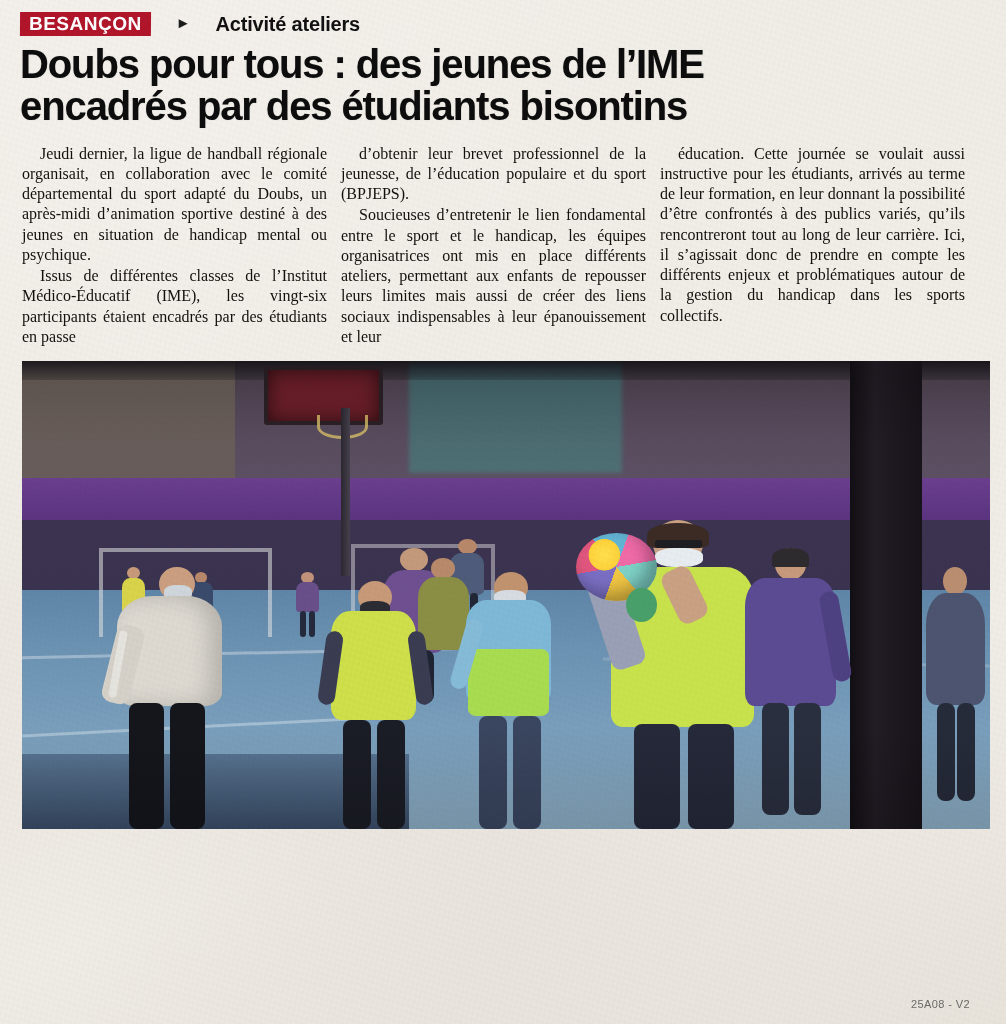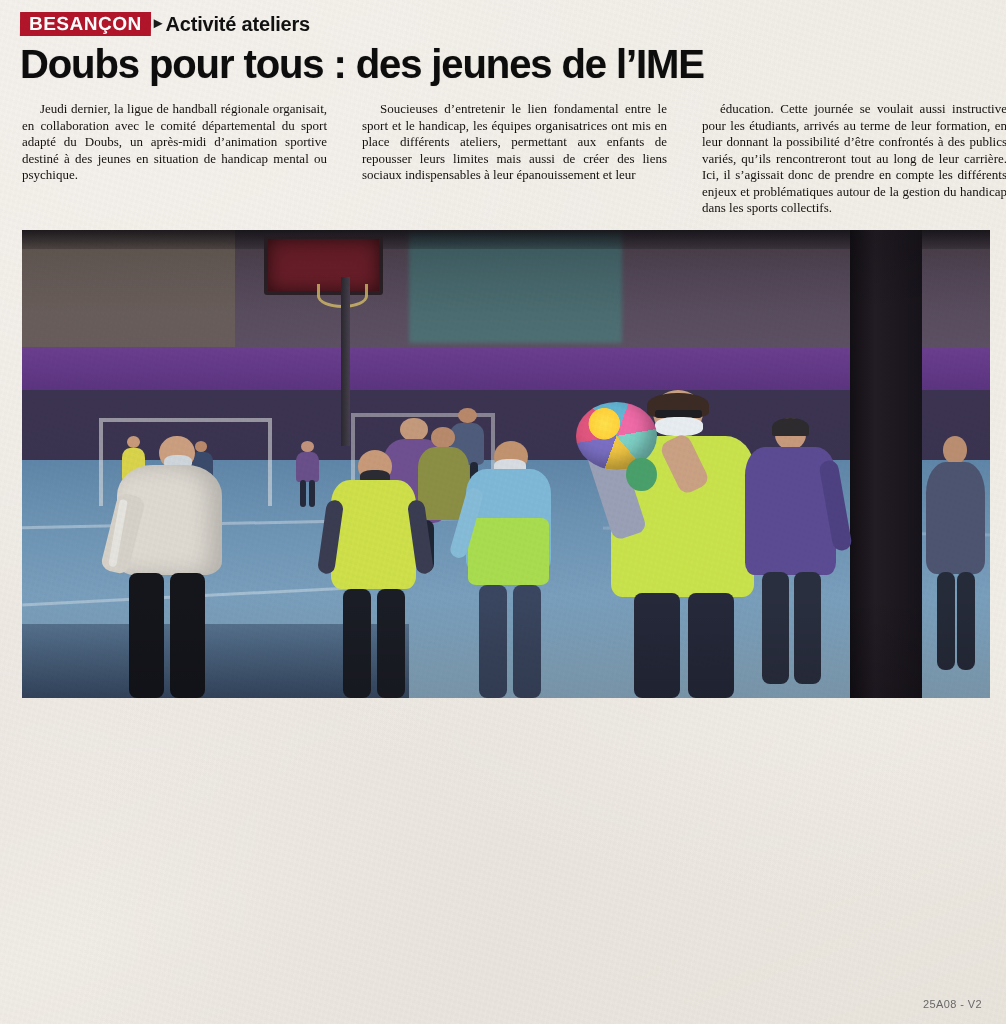--- a/index.html
+++ b/index.html
@@ -36,21 +36,21 @@
       repeating-linear-gradient(103deg, rgba(255,255,255,0.035) 0px, rgba(255,255,255,0.035) 2px, rgba(0,0,0,0.012) 2px, rgba(0,0,0,0.012) 5px),
       repeating-linear-gradient(17deg, rgba(255,255,255,0.03) 0px, rgba(255,255,255,0.03) 3px, rgba(0,0,0,0.01) 3px, rgba(0,0,0,0.01) 6px);
     opacity: .55;
     mix-blend-mode: multiply;
   }
 
   
   .kicker-row {
     display: flex;
     align-items: center;
-    gap: 0;
+    gap: 25px;
     margin: 2px 0 2px 4px;
   }
   .kicker-city {
     background: #b2152a;
     color: #fff;
     font-family: "Liberation Sans", sans-serif;
     font-weight: bold;
     font-size: 19px;
     letter-spacing: 0.5px;
     padding: 2px 9px 3px 9px;
@@ -81,23 +81,23 @@
     letter-spacing: -1.1px;
     margin: 7px 0 0 4px;
     max-width: 900px;
     text-shadow: 0 0 1px rgba(0,0,0,0.25);
   }
   .headline .l2 { display: block; }
 
   
   .columns {
     display: flex;
-    gap: 35px;
+    gap: 14px;
     margin: 16px 4px 0 6px;
-    font-size: 13px;
+    font-size: 16px;
     line-height: 1.265;
     color: #14100e;
     text-align: justify;
     -webkit-hyphens: auto;
     hyphens: auto;
   }
   .col {
     width: 305px;
     flex: 0 0 305px;
   }
@@ -217,48 +217,51 @@
     color: #111;
     letter-spacing: -0.2px;
   }
   .caption .credit {
     font-weight: normal;
     font-size: 15.5px;
     color: #2a2a2a;
   }
   .footer-code {
     position: absolute;
-    right: 24px;
+    right: 36px;
     bottom: 14px;
     font-family: "Liberation Sans", sans-serif;
     font-size: 11px;
     color: #6a6a6a;
     letter-spacing: .4px;
   }
 </style>
 </head>
 <body>
 
 <div class="page">
 
   <div class="kicker-row">
     <span class="kicker-city">BESANÇON</span>
     <span class="kicker-arrow">►</span>
     <span class="kicker-section">Activité ateliers</span>
   </div>
 
   <h1 class="headline">
     <span class="l1">Doubs pour tous : des jeunes de l’IME</span>
+    <span class="l2">encadrés par des étudiants bisontins</span>
   </h1>
 
   <div class="columns">
     <div class="col">
       <p class="first">Jeudi dernier, la ligue de handball régionale organisait, en collaboration avec le comité départemental du sport adapté du Doubs, un après-midi d’animation sportive destiné à des jeunes en situation de handicap mental ou psychique.</p>
+      <p>Issus de différentes classes de l’Institut Médico-Éducatif (IME), les vingt-six participants étaient encadrés par des étudiants en passe</p>
     </div>
     <div class="col">
+      <p class="first">d’obtenir leur brevet professionnel de la jeunesse, de l’éducation populaire et du sport (BPJEPS).</p>
       <p>Soucieuses d’entretenir le lien fondamental entre le sport et le handicap, les équipes organisatrices ont mis en place différents ateliers, permettant aux enfants de repousser leurs limites mais aussi de créer des liens sociaux indispensables à leur épanouissement et leur</p>
     </div>
     <div class="col">
       <p class="first">éducation. Cette journée se voulait aussi instructive pour les étudiants, arrivés au terme de leur formation, en leur donnant la possibilité d’être confrontés à des publics variés, qu’ils rencontreront tout au long de leur carrière. Ici, il s’agissait donc de prendre en compte les différents enjeux et problématiques autour de la gestion du handicap dans les sports collectifs.</p>
     </div>
   </div>
 
   <div class="photo-wrap">
     <div class="photo">
       <div class="bg-upper-wall"></div>

